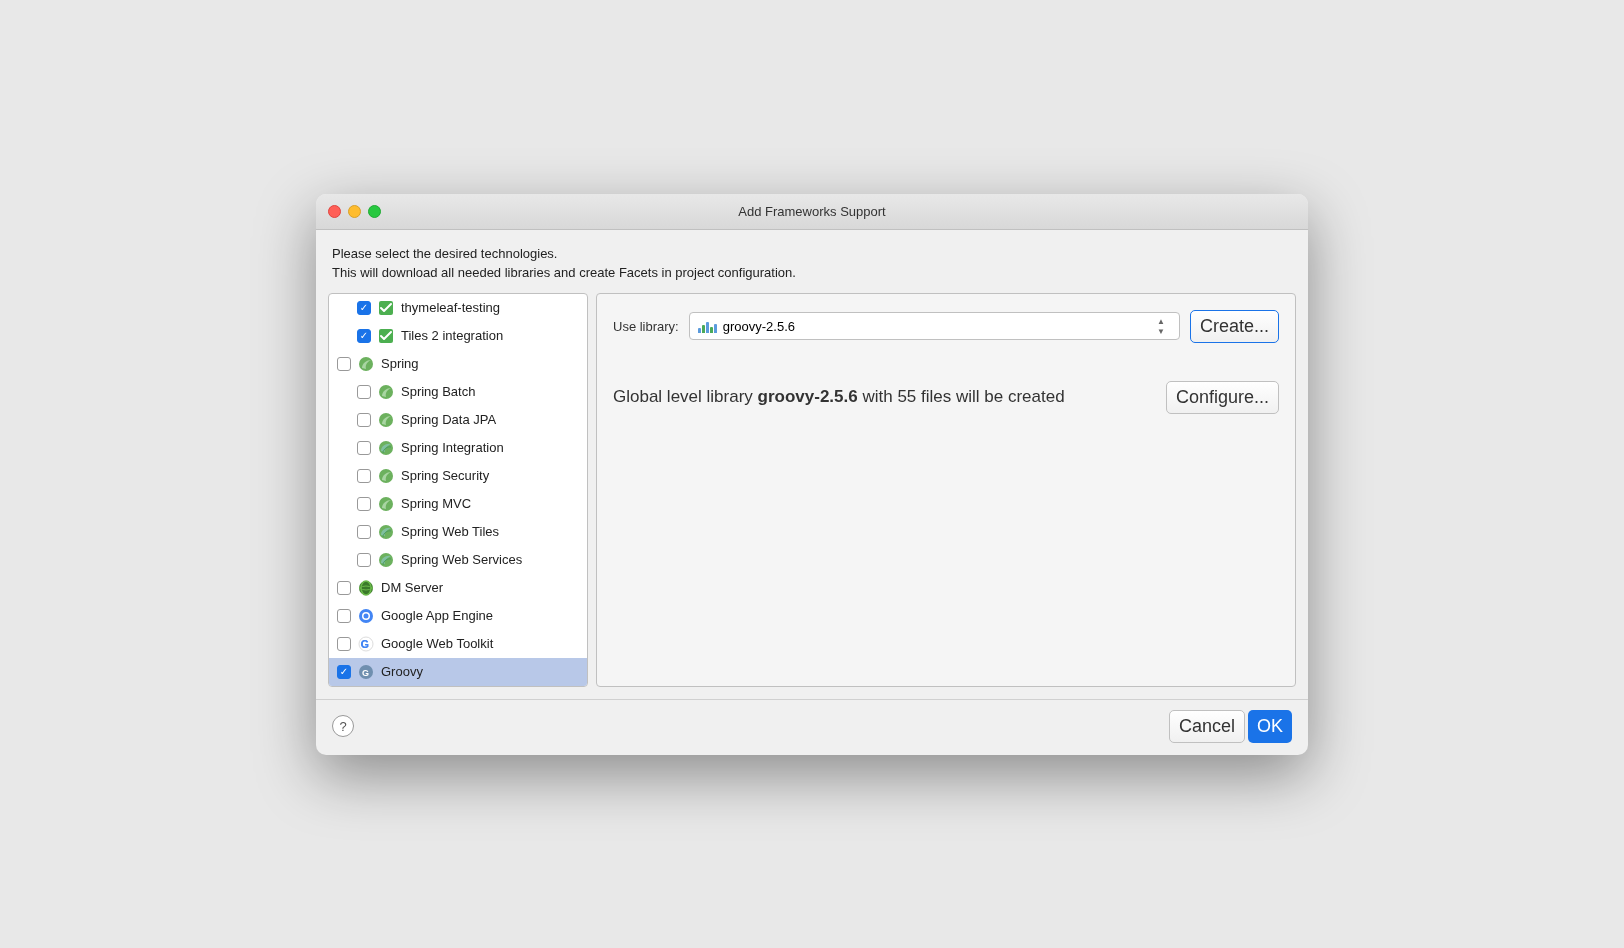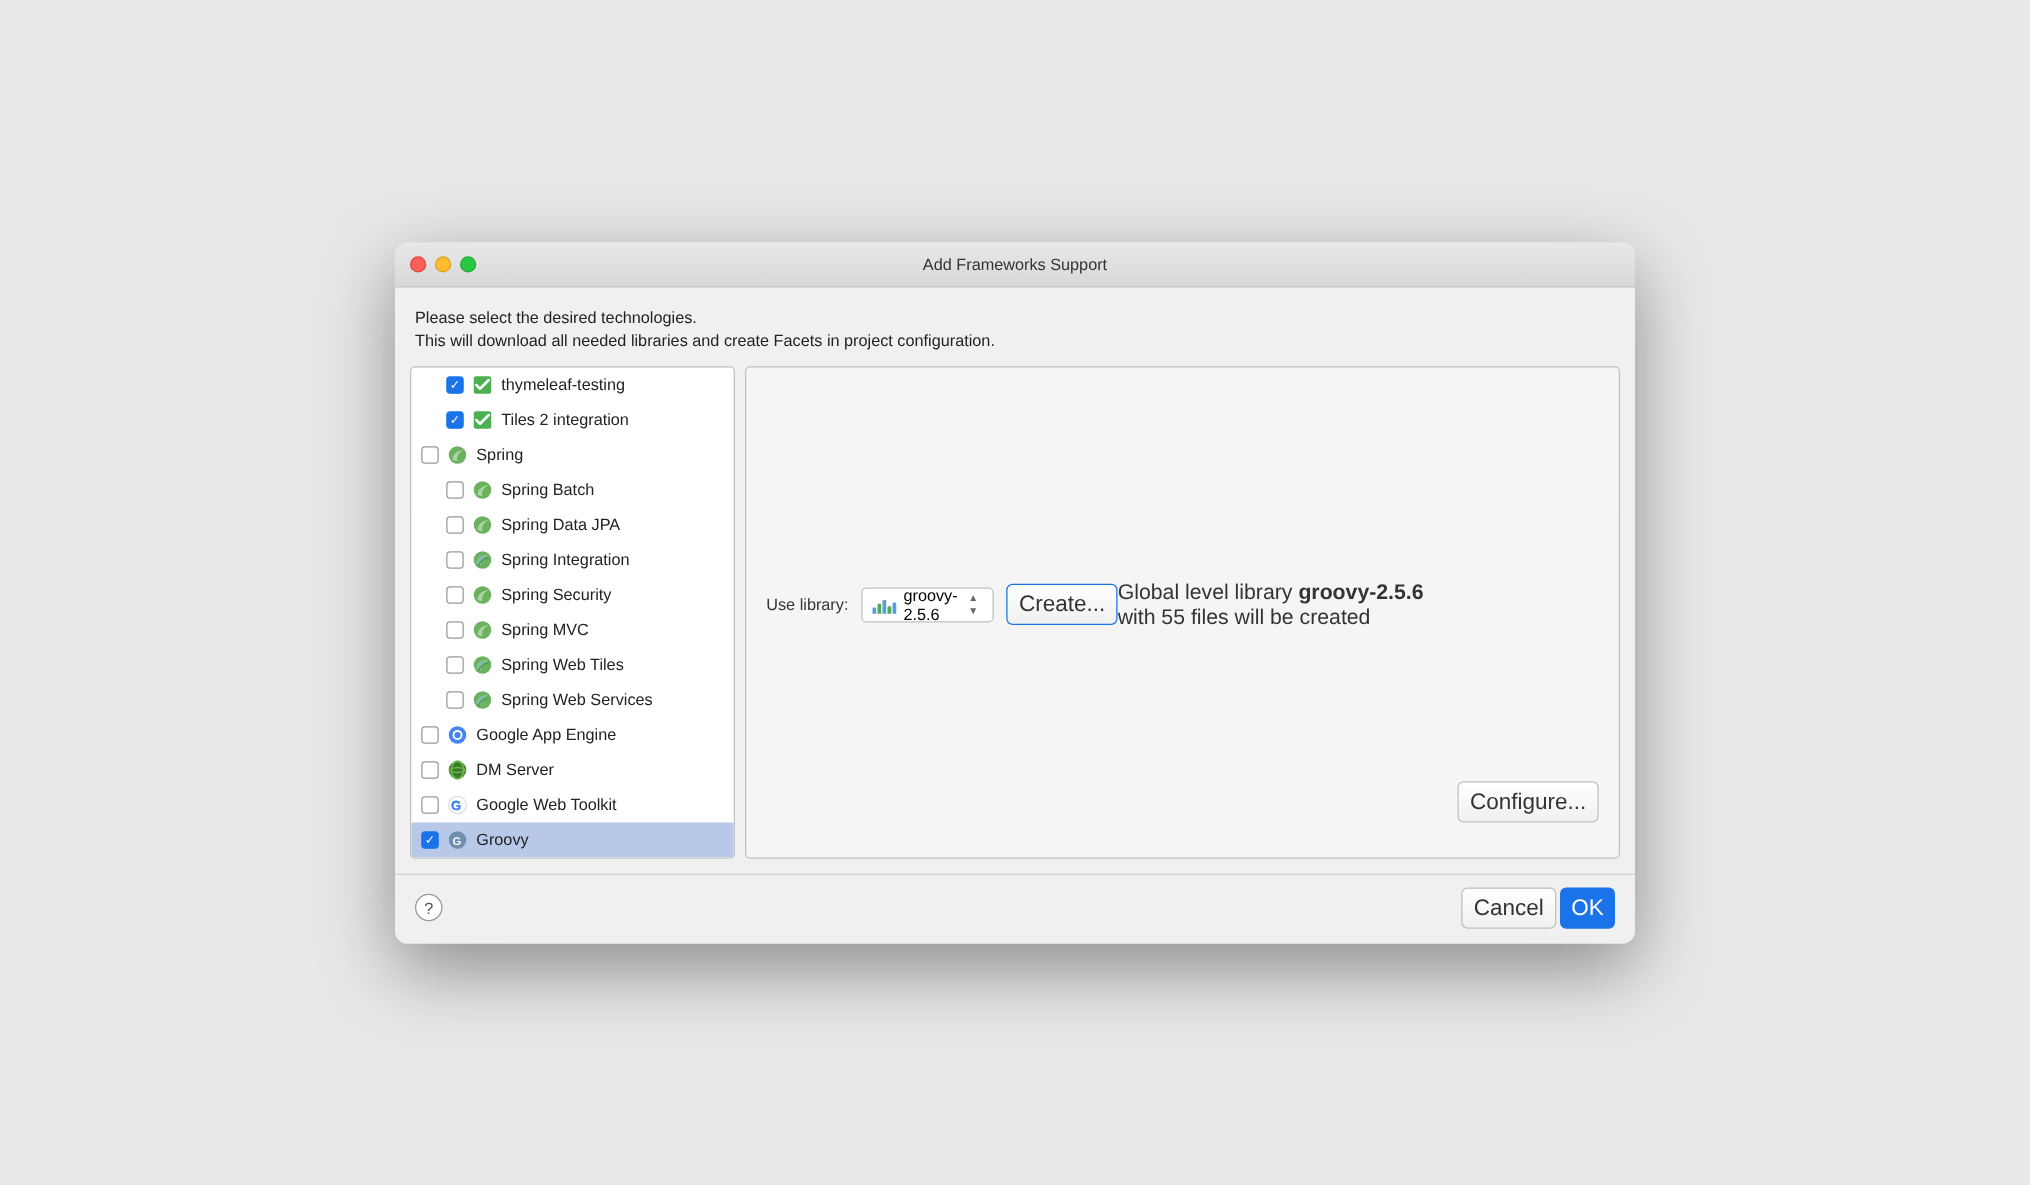--- a/index.html
+++ b/index.html
@@ -74,21 +74,22 @@
       flex-shrink: 0;
     }
     .right-panel {
       flex: 1;
       background: #f5f5f5;
       border: 1px solid #c0c0c0;
       border-radius: 4px;
       margin-left: 8px;
       padding: 16px;
       display: flex;
-      flex-direction: row;
+      flex-direction: column;
+      gap: 26px;
     }
     .list-item {
       display: flex;
       align-items: center;
       padding: 4px 8px;
       min-height: 28px;
       cursor: pointer;
     }
     .list-item.child {
       padding-left: 28px;
@@ -384,39 +385,39 @@
             <path d="M6 14 C6 10 11 7 14 8" stroke="#4a9a60" stroke-width="1" fill="none"></path>
           </svg>
         </span>
         <span class="item-label">Spring Web Services</span>
       </div>
 
       <div class="list-item">
         <div class="checkbox"></div>
         <span class="icon-spring">
           <svg width="18" height="18" viewBox="0 0 18 18">
-            <circle cx="9" cy="9" r="7" fill="#4285f4"></circle>
-            <circle cx="9" cy="9" r="4" fill="white"></circle>
-            <circle cx="9" cy="9" r="2.5" fill="#4285f4"></circle>
-          </svg>
-        </span>
-        <span class="item-label">Google App Engine</span>
-      </div>
-
-      <div class="list-item">
-        <div class="checkbox"></div>
-        <span class="icon-spring">
-          <svg width="18" height="18" viewBox="0 0 18 18">
             <circle cx="9" cy="9" r="7" fill="#3a7a2a"></circle>
             <ellipse cx="9" cy="9" rx="5" ry="7" fill="none" stroke="#6ab84a" stroke-width="1.5"></ellipse>
             <path d="M2 9 Q9 5 16 9" stroke="#6ab84a" stroke-width="1" fill="none"></path>
             <path d="M2 9 Q9 13 16 9" stroke="#6ab84a" stroke-width="1" fill="none"></path>
           </svg>
         </span>
         <span class="item-label">DM Server</span>
+      </div>
+
+      <div class="list-item">
+        <div class="checkbox"></div>
+        <span class="icon-spring">
+          <svg width="18" height="18" viewBox="0 0 18 18">
+            <circle cx="9" cy="9" r="7" fill="#4285f4"></circle>
+            <circle cx="9" cy="9" r="4" fill="white"></circle>
+            <circle cx="9" cy="9" r="2.5" fill="#4285f4"></circle>
+          </svg>
+        </span>
+        <span class="item-label">Google App Engine</span>
       </div>
 
       <div class="list-item">
         <div class="checkbox"></div>
         <span class="icon-spring">
           <svg width="18" height="18" viewBox="0 0 18 18">
             <circle cx="9" cy="9" r="7" fill="white" stroke="#ddd"></circle>
             <text x="4" y="13" font-size="10" font-weight="bold">
               <tspan fill="#4285F4">G</tspan>
             </text>

